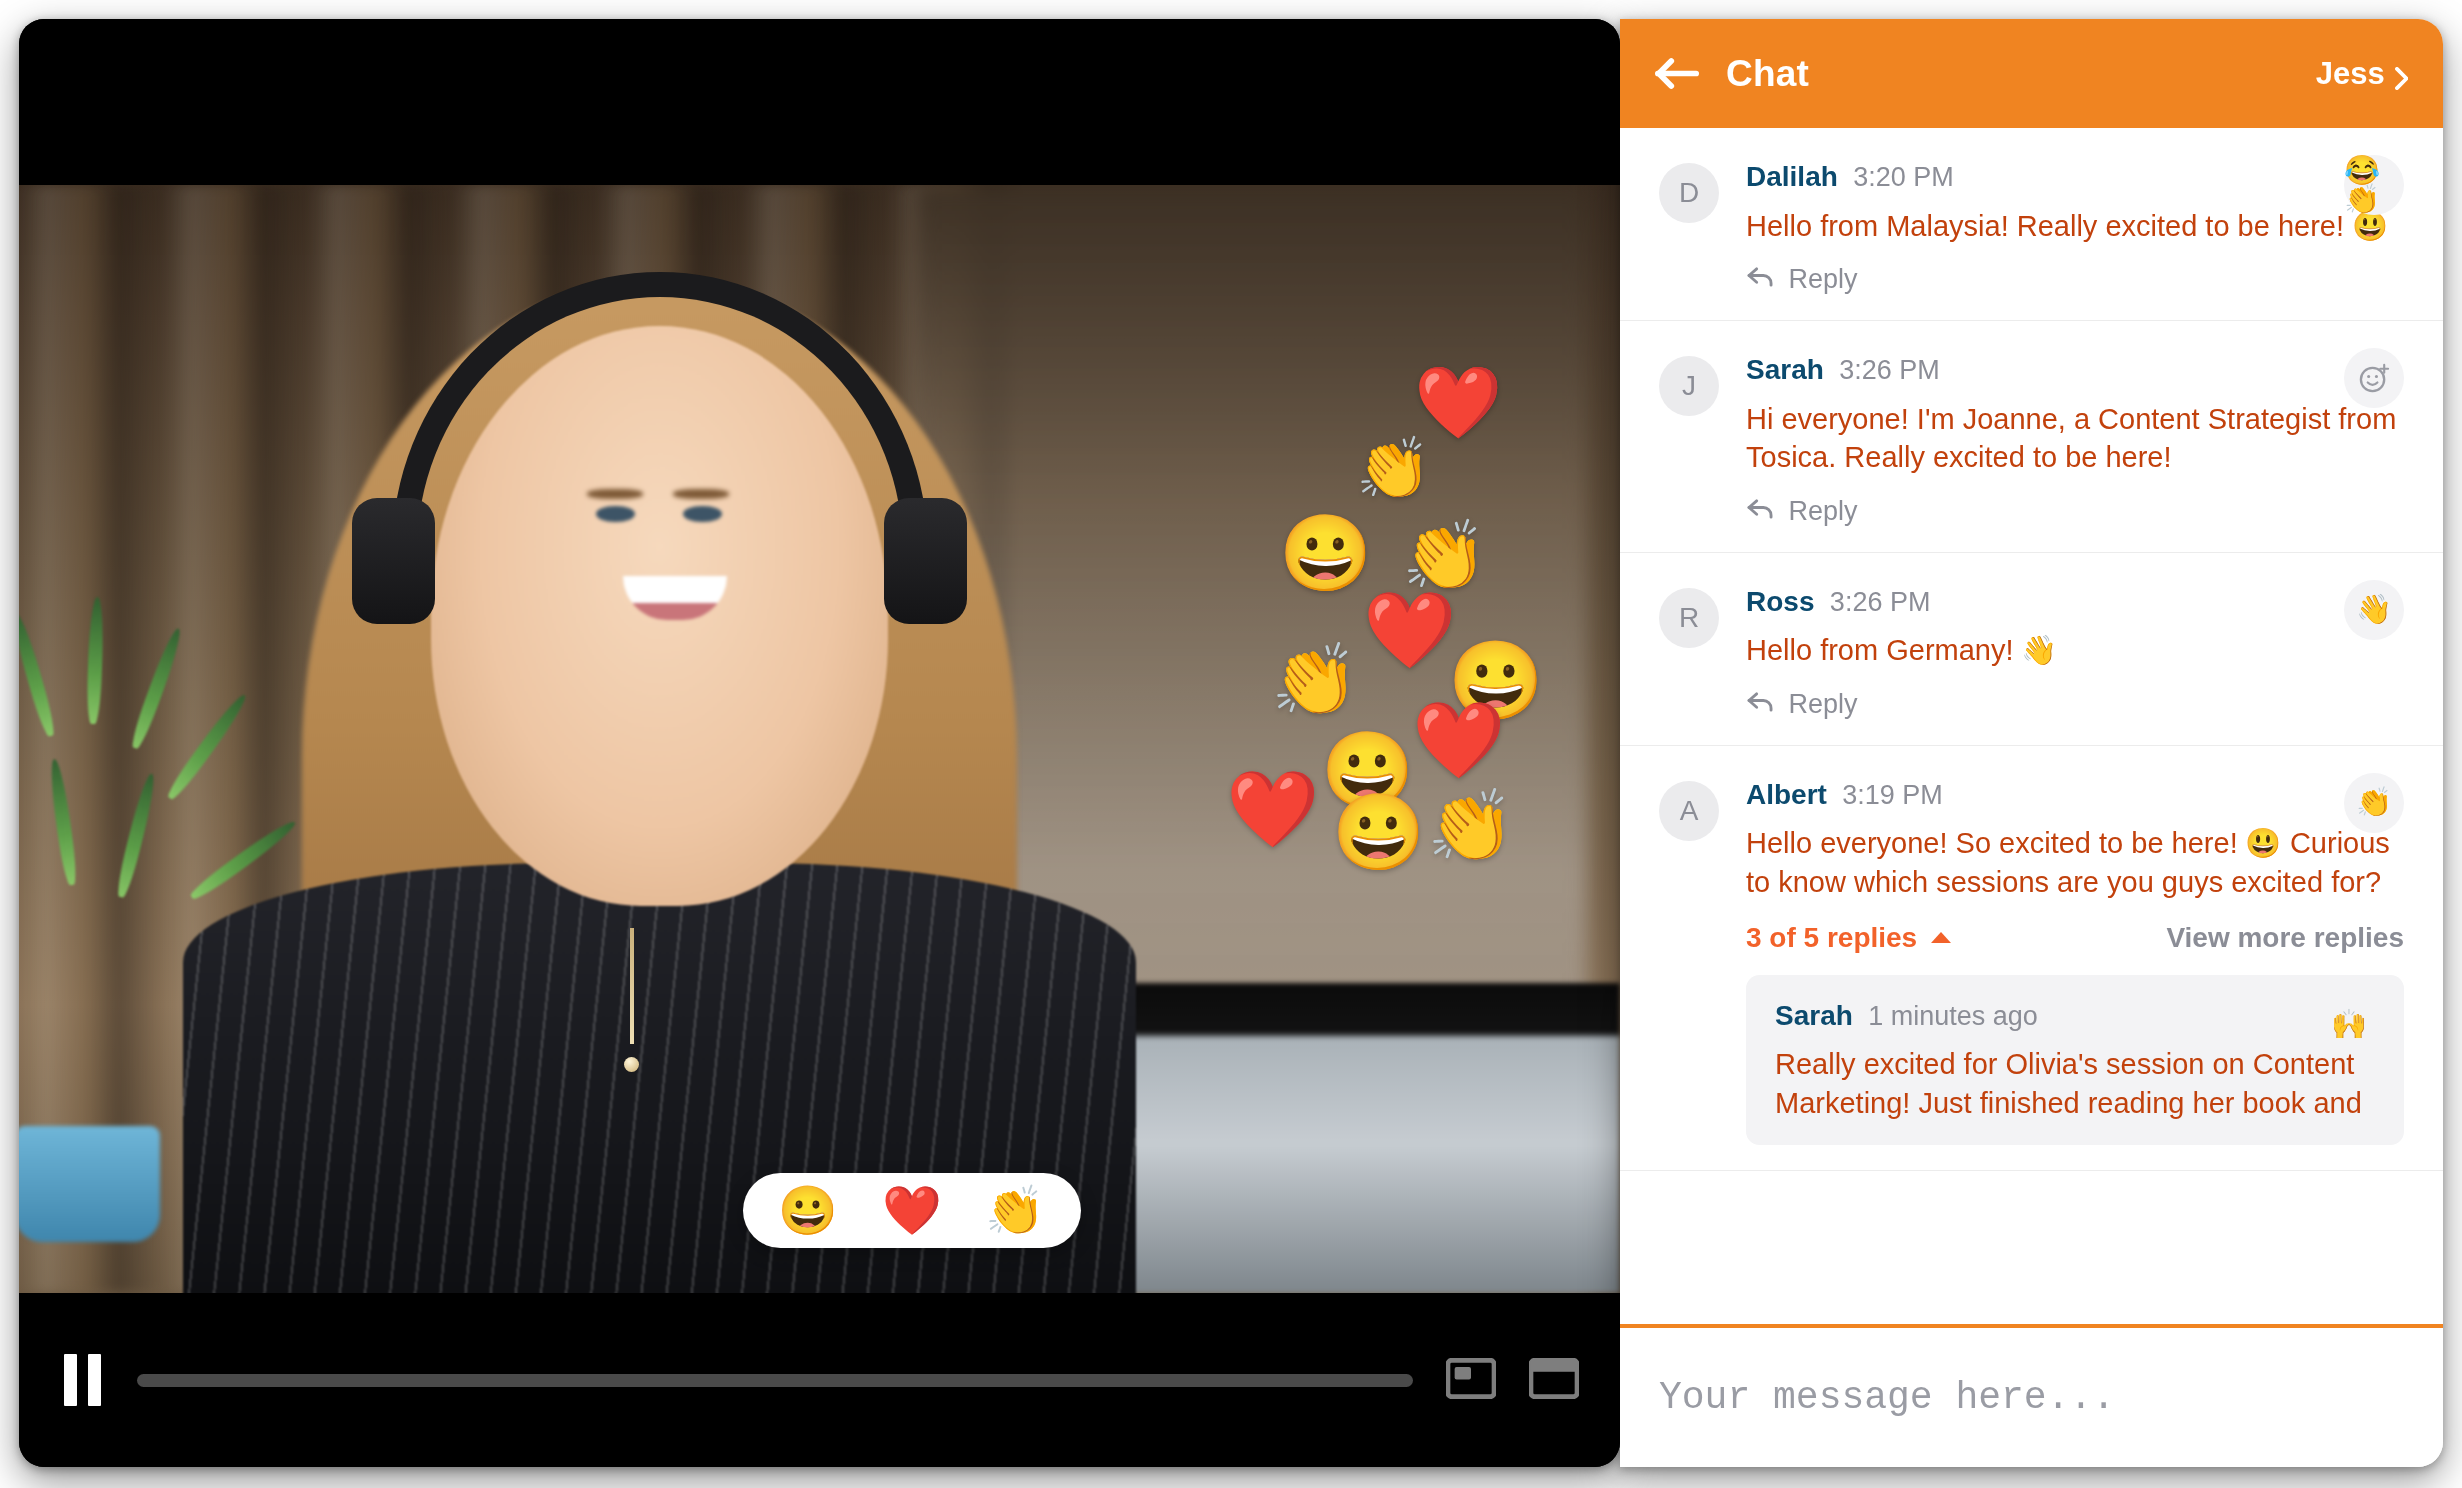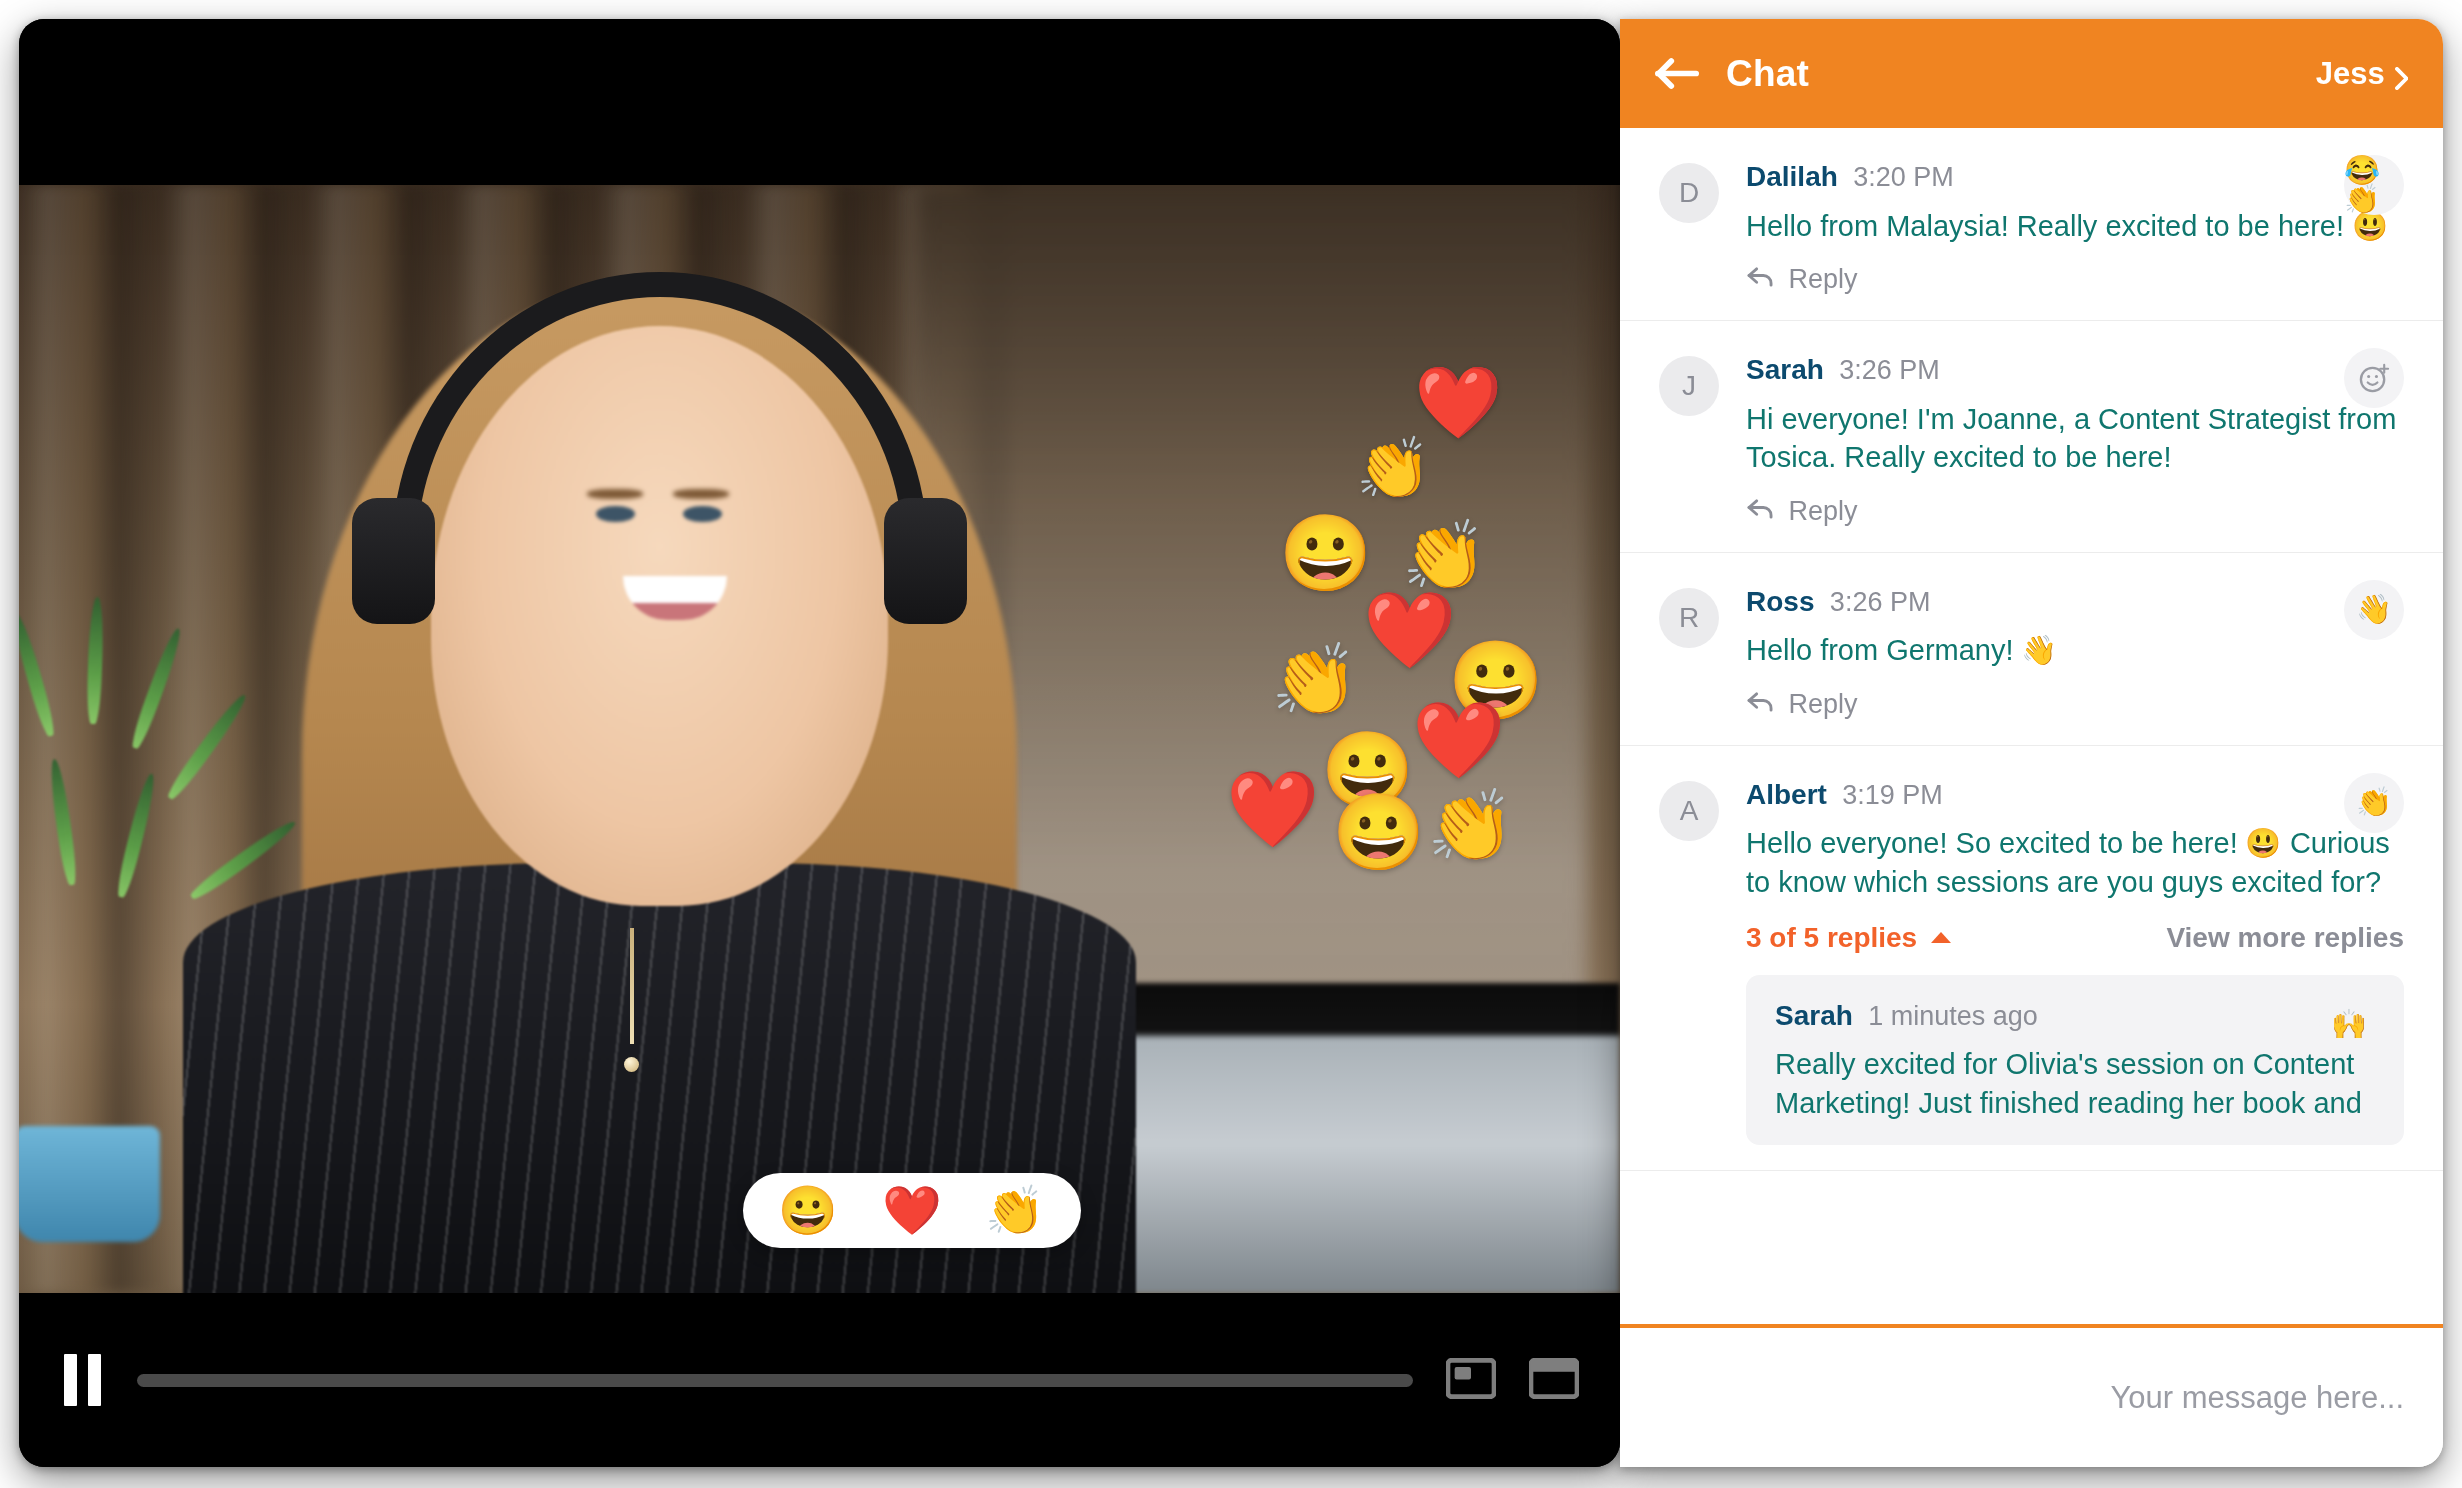--- a/index.html
+++ b/index.html
@@ -273,21 +273,21 @@
     font-size: 28px;
     display: flex; align-items: center; justify-content: center;
     margin-top: 1.9px;
   }
   .msg-main { flex: 1; margin-left: 27px; min-width: 0; }
   .msg-head { display: flex; align-items: baseline; }
   .msg-author { font-size: 28px; font-weight: 700; color: #0c4a6e; }
   .msg-time { font-size: 27px; color: #8b8d96; margin-left: 15.4px; }
   .msg-text {
     margin-top: 13.5px;
-    font-size: 29px; line-height: 1.32; color: #0f766e;
+    font-size: 29px; line-height: 1.32; color: #c2410c;
   }
   .reply-btn {
     margin-top: 19.3px;
     display: inline-flex; align-items: center; gap: 13.5px;
     font-size: 27px; color: #8b8d96; cursor: pointer;
   }
   .reaction-badge {
     position: absolute;
     right: 39px; top: 27px;
     width: 60px; height: 60px;
@@ -330,25 +330,24 @@
     flex: none;
     border-top: 4.8px solid #F08421;
     height: 143px;
     display: flex; align-items: center;
     padding: 0 39px;
     background: #fff;
   }
   .chat-input {
     width: 100%;
     border: none; outline: none;
-    font-family: Liberation Sans, sans-serif;
-    font-size: 31px;
+    font-family: Liberation Mono, monospace;
+    font-size: 38px;
     color: #31333d;
     background: transparent;
-    text-align: right;
   }
   .chat-input::placeholder { color: #9a9ca4; }
 </style>
 </head>
 <body>
 
 <div id="stage">
 
   <div class="player">
 

